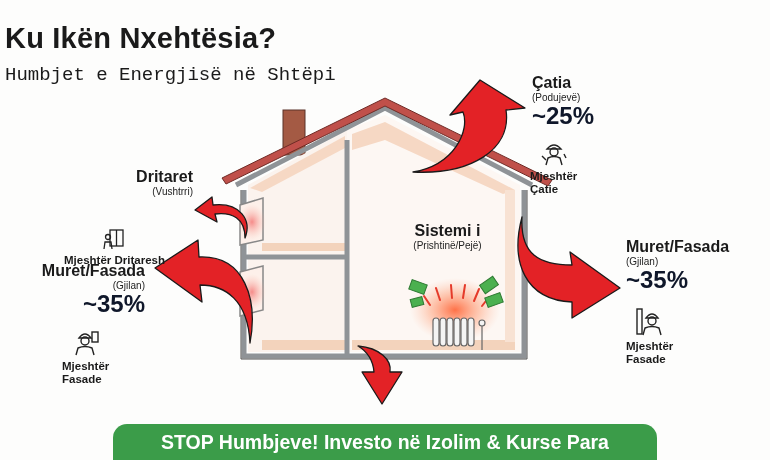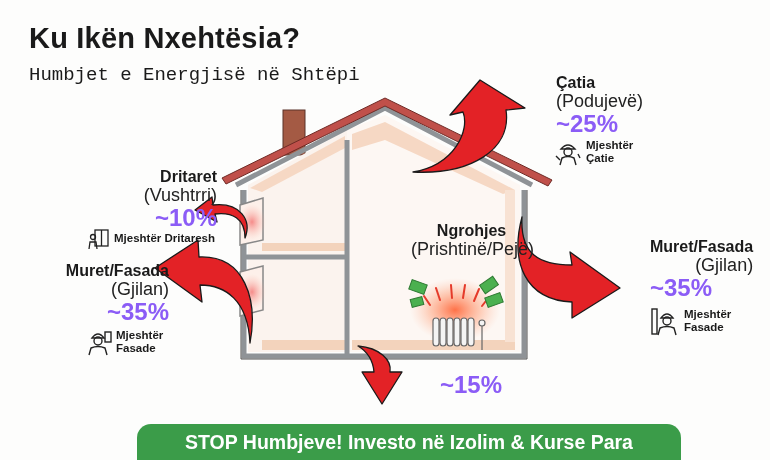--- a/index.html
+++ b/index.html
@@ -1,25 +1,25 @@
 <!DOCTYPE html>
 <html><head>
 <meta charset="utf-8">
 <style>
   html,body{margin:0;padding:0;}
   body{width:770px;height:460px;background:#fdfdfc;position:relative;overflow:hidden;font-family:"Liberation Sans","DejaVu Sans",sans-serif;color:#1a1a1a;}
-  .abs{position:absolute;margin-left:24px;}
+  .abs{position:absolute;}
   .title{left:5px;top:22px;font-size:29px;font-weight:bold;letter-spacing:0.2px;white-space:nowrap;}
   .subtitle{left:5px;top:64px;font-size:19px;white-space:nowrap;font-family:Liberation Mono, monospace;}
   .lbl{white-space:nowrap;line-height:1.1;}
   .lbl .name{font-weight:bold;font-size:16px;display:block;}
-  .lbl .city{font-size:18px;display:block;color:#222;text-align:right;}
-  .lbl .pct{font-weight:bold;font-size:24px;color:#8b5cf6;display:block;line-height:1.05;}
+  .lbl .city{font-size:10px;display:block;color:#222;}
+  .lbl .pct{font-weight:bold;font-size:24px;color:#0f172a;display:block;line-height:1.05;}
   .right{text-align:right;}
-  .pro{display:flex;align-items:center;gap:4px;font-weight:bold;font-size:11.5px;line-height:1.15;white-space:nowrap;}
+  .pro{display:flex;align-items:center;gap:4px;font-weight:bold;font-size:11.5px;line-height:1.15;white-space:nowrap;flex-direction:column;}
   .pro svg{flex:none;}
   .cta{left:113px;top:424px;width:544px;height:40px;background:#3b9c49;border-radius:14px 14px 0 0;color:#fff;font-weight:bold;font-size:19.5px;text-align:center;line-height:36px;}
   svg.house{position:absolute;left:0;top:0;}
 </style>
 </head>
 <body>
 
 <svg class="house" width="770" height="460" viewBox="0 0 770 460">
   <defs>
     <radialGradient id="glow" cx="50%" cy="50%" r="50%">
@@ -125,21 +125,20 @@
     </svg>
   <div>
       <div>Mjeshtër</div>
       <div>Çatie</div>
     </div>
 </div>
 
 <div class="abs lbl right" style="left:118px;top:168px;width:75px;">
   <span class="name">Dritaret</span>
   <span class="city">(Vushtrri)</span>
-  <span class="pct">~10%</span>
 </div>
 <div class="abs pro" style="left:64px;top:228px;">
   <svg width="22" height="22" viewBox="0 0 22 22" fill="none" stroke="#222" stroke-width="1.3">
       <rect x="7" y="2" width="13" height="16"></rect>
       <line x1="13.5" y1="2" x2="13.5" y2="18"></line>
       <circle cx="5" cy="9" r="2.5"></circle>
       <path d="M1,21 L2,14 L8,14 L9,21"></path>
     </svg>
   <div>Mjeshtër Dritaresh</div>
 </div>
@@ -174,21 +173,20 @@
       <circle cx="17" cy="15" r="4"></circle>
       <path d="M8,29 L10,22 Q17,19 24,22 L26,29"></path>
     </svg>
   <div>
       <div>Mjeshtër</div>
       <div>Fasade</div>
     </div>
 </div>
 
 <div class="abs lbl" style="left:385px;top:222px;width:125px;text-align:center;">
-  <span class="name">Ngrohjes</span>
+  <span class="name">Sistemi i</span>
   <span class="city">(Prishtinë/Pejë)</span>
 </div>
 
 <div class="abs lbl" style="left:416px;top:372px;">
-  <span class="pct">~15%</span>
 </div>
 
 <div class="abs cta">STOP Humbjeve! Investo në Izolim &amp; Kurse Para</div>
 
 </body></html>

